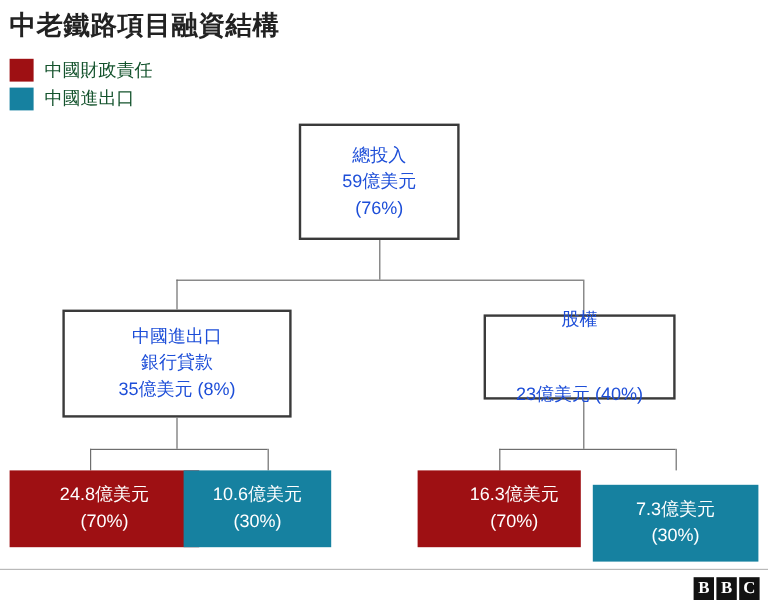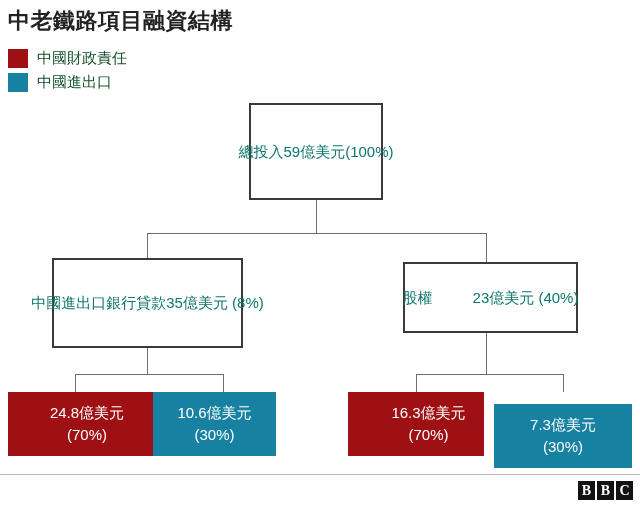--- a/index.html
+++ b/index.html
@@ -62,35 +62,35 @@
   .line-v { width: 1px; }
   .line-h { height: 1px; }
 
   
   .node {
     position: absolute;
     box-sizing: border-box;
     border: 2px solid #3a3a3a;
     background: #ffffff;
     display: flex;
-    flex-direction: row;
+    flex-direction: column;
     align-items: center;
     justify-content: center;
     text-align: center;
-    color: #0f766e;
+    color: #1d4ed8;
   }
   .node .nline {
     font-size: 15px;
     line-height: 22px;
     white-space: nowrap;
   }
 
   #node-total      { left: 249px; top: 103px; width: 134px; height: 97px; }
   #node-loan       { left: 52px;  top: 258px; width: 191px; height: 90px; }
-  #node-equity     { left: 403px; top: 262px; width: 175px; height: 71px; gap: 40px; }
+  #node-equity     { left: 403px; top: 262px; width: 160px; height: 71px; gap: 40px; }
 
   
   .leaf {
     position: absolute;
     box-sizing: border-box;
     display: flex;
     flex-direction: column;
     align-items: center;
     justify-content: center;
     text-align: center;
@@ -173,21 +173,21 @@
   <div class="line line-v" style="left:223px; top:374px; height:18px;"></div>
 
   <div class="line line-v" style="left:486px; top:333px; height:41px;"></div>
   <div class="line line-h" style="left:416px; top:374px; width:147px;"></div>
   <div class="line line-v" style="left:416px; top:374px; height:18px;"></div>
   <div class="line line-v" style="left:563px; top:374px; height:18px;"></div>
 
   <div class="node" id="node-total">
     <div class="nline">總投入</div>
     <div class="nline">59億美元</div>
-    <div class="nline">(100%)</div>
+    <div class="nline">(76%)</div>
   </div>
 
   <div class="node" id="node-loan">
     <div class="nline">中國進出口</div>
     <div class="nline">銀行貸款</div>
     <div class="nline">35億美元 (8%)</div>
   </div>
 
   <div class="node" id="node-equity">
     <div class="nline">股權</div>

